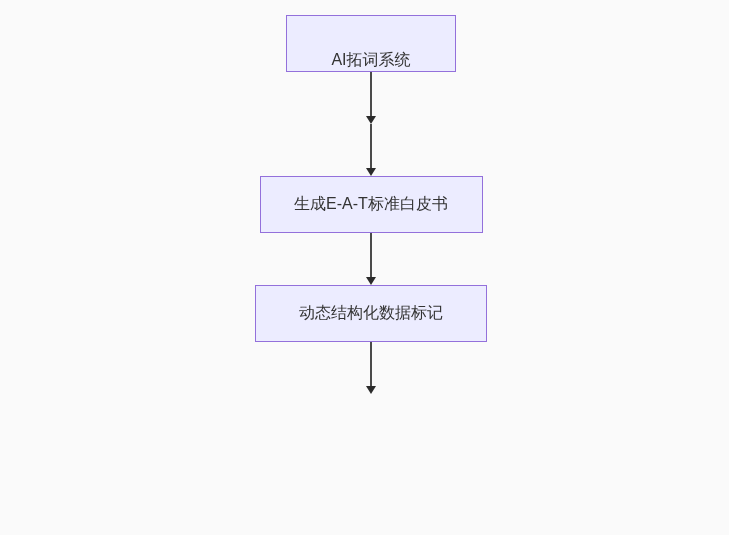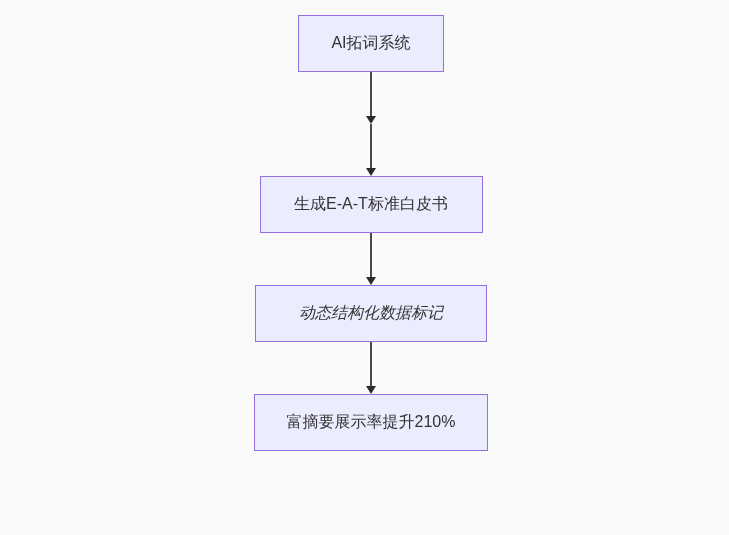--- a/index.html
+++ b/index.html
@@ -31,24 +31,24 @@
     background: #ececff;
     color: #333333;
     font-size: 16px;
     display: flex;
     align-items: center;
     justify-content: center;
     text-align: center;
     white-space: nowrap;
   }
   
-  .node.n1 { width: 146px; }
+  .node.n1 { width: 170px; align-items: flex-end; }
   .node.n2 { width: 189px; }
   .node.n3 { width: 223px; }
-  .node.n4 { width: 232px; font-style: italic; }
+  .node.n4 { width: 232px; }
   .node.n5 { width: 234px; }
   .edge {
     position: relative;
     width: 12px;
     height: 52px;
   }
   .edge .shaft {
     position: absolute;
     left: 50%;
     transform: translateX(-50%);
@@ -101,18 +101,15 @@
 
     <div class="node n4">
       <span>动态结构化数据标记</span>
     </div>
 
     <div class="edge">
       <div class="shaft"></div>
       <div class="head"></div>
     </div>
 
-    <div class="node n5">
-      <span>富摘要展示率提升210%</span>
-    </div>
 
   </div>
 </div>
 
 </body></html>

